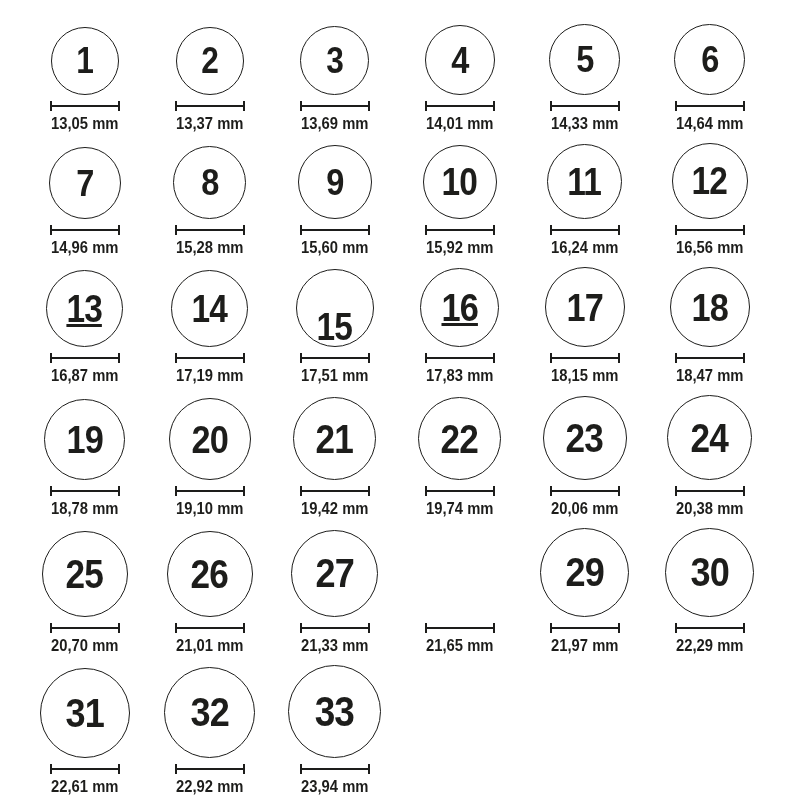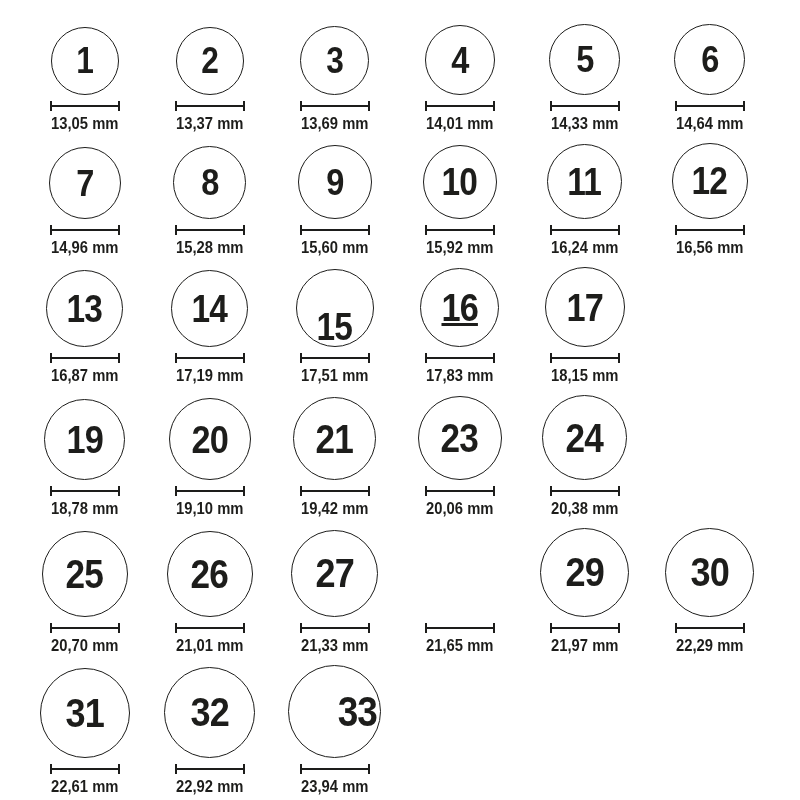--- a/index.html
+++ b/index.html
@@ -165,21 +165,21 @@
       <div class="cell">
         <div class="circle" style="width: 76px; height: 76px;">
           <span class="num" style="font-size: 38px;">12</span>
         </div>
         <div class="measure"></div>
         <div class="label">16,56 mm</div>
       </div>
     </div>
     <div class="row">
       <div class="cell">
-        <div class="circle" style="width: 77px; height: 77px;">
+        <div class="circle" style="width: 77px; height: 77px; text-decoration: underline;">
           <span class="num" style="font-size: 38px;">13</span>
         </div>
         <div class="measure"></div>
         <div class="label">16,87 mm</div>
       </div>
       <div class="cell">
         <div class="circle" style="width: 77px; height: 77px;">
           <span class="num" style="font-size: 38px;">14</span>
         </div>
         <div class="measure"></div>
@@ -199,20 +199,27 @@
         <div class="measure"></div>
         <div class="label">17,83 mm</div>
       </div>
       <div class="cell">
         <div class="circle" style="width: 80px; height: 80px;">
           <span class="num" style="font-size: 39px;">17</span>
         </div>
         <div class="measure"></div>
         <div class="label">18,15 mm</div>
       </div>
+      <div class="cell">
+        <div class="circle" style="width: 80px; height: 80px;">
+          <span class="num" style="font-size: 39px;">18</span>
+        </div>
+        <div class="measure"></div>
+        <div class="label">18,47 mm</div>
+      </div>
     </div>
     <div class="row">
       <div class="cell">
         <div class="circle" style="width: 81px; height: 81px; justify-content: center;">
           <span class="num" style="font-size: 39px;">19</span>
         </div>
         <div class="measure"></div>
         <div class="label">18,78 mm</div>
       </div>
       <div class="cell">
@@ -223,20 +230,27 @@
         <div class="label">19,10 mm</div>
       </div>
       <div class="cell">
         <div class="circle" style="width: 83px; height: 83px;">
           <span class="num" style="font-size: 40px;">21</span>
         </div>
         <div class="measure"></div>
         <div class="label">19,42 mm</div>
       </div>
       <div class="cell">
+        <div class="circle" style="width: 83px; height: 83px;">
+          <span class="num" style="font-size: 40px;">22</span>
+        </div>
+        <div class="measure"></div>
+        <div class="label">19,74 mm</div>
+      </div>
+      <div class="cell">
         <div class="circle" style="width: 84px; height: 84px;">
           <span class="num" style="font-size: 40px;">23</span>
         </div>
         <div class="measure"></div>
         <div class="label">20,06 mm</div>
       </div>
       <div class="cell">
         <div class="circle" style="width: 85px; height: 85px;">
           <span class="num" style="font-size: 40px;">24</span>
         </div>
@@ -294,20 +308,20 @@
         <div class="label">22,61 mm</div>
       </div>
       <div class="cell">
         <div class="circle" style="width: 91px; height: 91px;">
           <span class="num" style="font-size: 41px;">32</span>
         </div>
         <div class="measure"></div>
         <div class="label">22,92 mm</div>
       </div>
       <div class="cell">
-        <div class="circle" style="width: 93px; height: 93px; justify-content: flex-end;">
+        <div class="circle" style="width: 93px; height: 93px;">
           <span class="num" style="font-size: 42px;">33</span>
         </div>
         <div class="measure"></div>
         <div class="label">23,94 mm</div>
       </div>
     </div>
   </div>
 
 </body></html>

